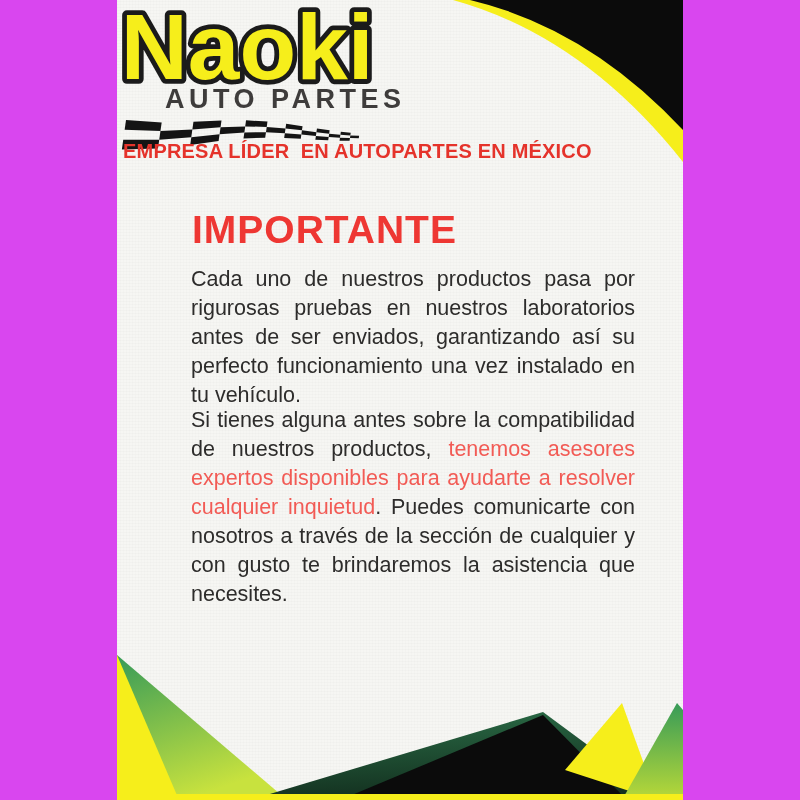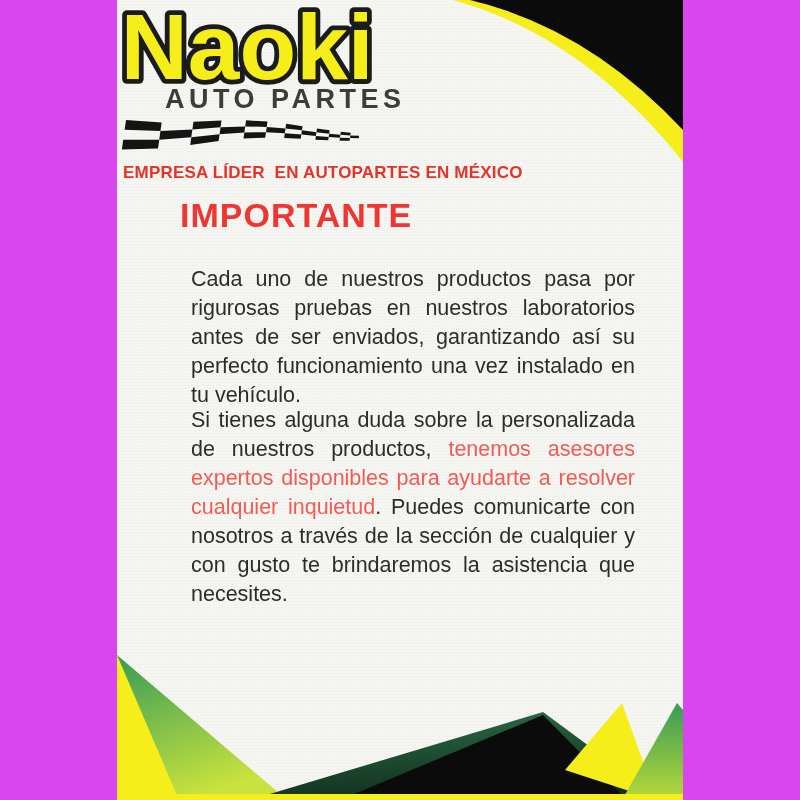--- a/index.html
+++ b/index.html
@@ -45,32 +45,32 @@
     white-space: nowrap;
     margin-left: 46px;
   }
   .flag-svg {
     position: absolute;
     left: -4px; top: 113px;
     width: 252px; height: 44px;
   }
   .tagline {
     position: absolute;
-    left: 6px; top: 163px;
-    font-size: 17px;
+    left: 6px; top: 140px;
+    font-size: 20px;
     font-weight: 800;
     letter-spacing: 0.2px;
     color: #e5332b;
     white-space: pre;
   }
   .main-heading {
     position: absolute;
     left: 63px; top: 196px;
-    margin: 0;
-    font-size: 34px;
+    margin: 12px;
+    font-size: 39px;
     font-weight: 800;
     letter-spacing: 1px;
     color: #ee3733;
   }
   .body-par {
     position: absolute;
     left: 63px;
     width: 444px;
     margin: 11px;
     font-size: 21.5px;
@@ -149,16 +149,16 @@
           <polygon points="230.47574233351784,22.430815902881598 239.2986532534957,22.80805565815164 239.2986532534957,25.16379312366497 230.47574233351784,25.068396356116445" fill="#141414"></polygon>
         </g>
       </svg>
 
     <div class="tagline">EMPRESA LÍDER  EN AUTOPARTES EN MÉXICO</div>
 
     <h1 class="main-heading">IMPORTANTE</h1>
 
     <p class="body-par par-1">Cada uno de nuestros productos pasa por rigurosas pruebas en nuestros laboratorios antes de ser enviados, garantizando así su perfecto funcionamiento una vez instalado en tu vehículo.</p>
 
-    <p class="body-par par-2"><span>Si tienes alguna duda sobre la personalizada de nuestros productos, </span><span class="highlight">tenemos asesores expertos disponibles para ayudarte a resolver cualquier inquietud</span><span>. Puedes comunicarte con nosotros a través de la sección de cualquier y con gusto te brindaremos la asistencia que necesites.</span></p>
+    <p class="body-par par-2"><span>Si tienes alguna antes sobre la compatibilidad de nuestros productos, </span><span class="highlight">tenemos asesores expertos disponibles para ayudarte a resolver cualquier inquietud</span><span>. Puedes comunicarte con nosotros a través de la sección de cualquier y con gusto te brindaremos la asistencia que necesites.</span></p>
 
   </div>
 </div>
 
 </body></html>

